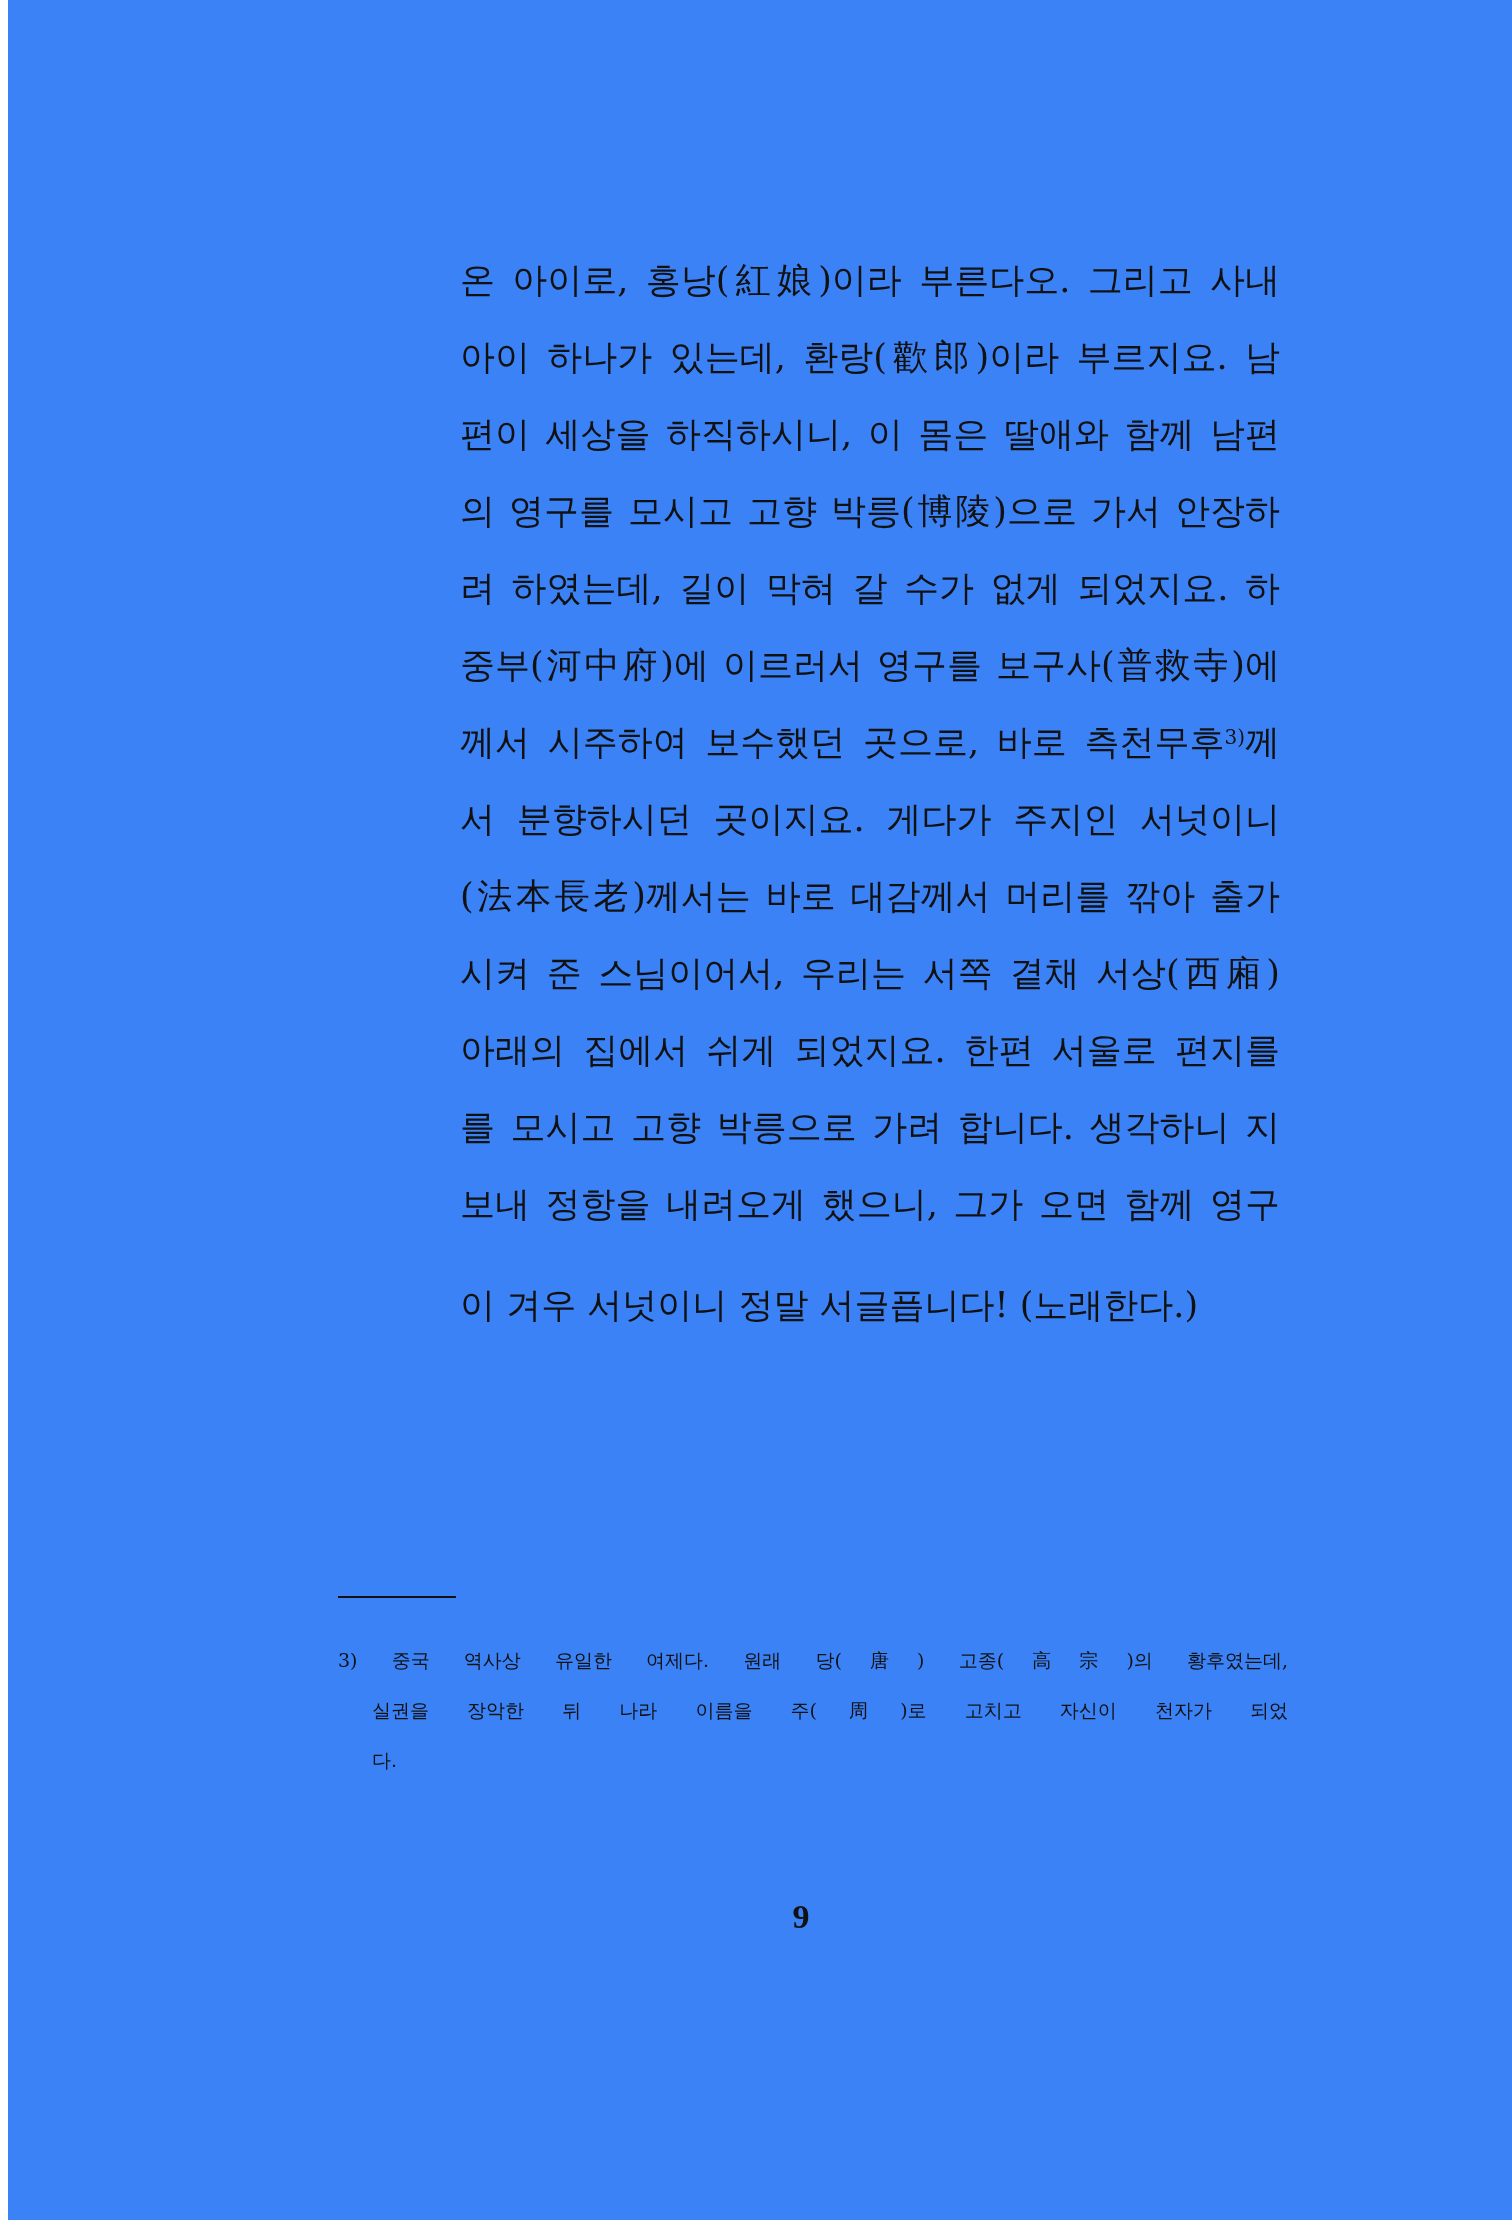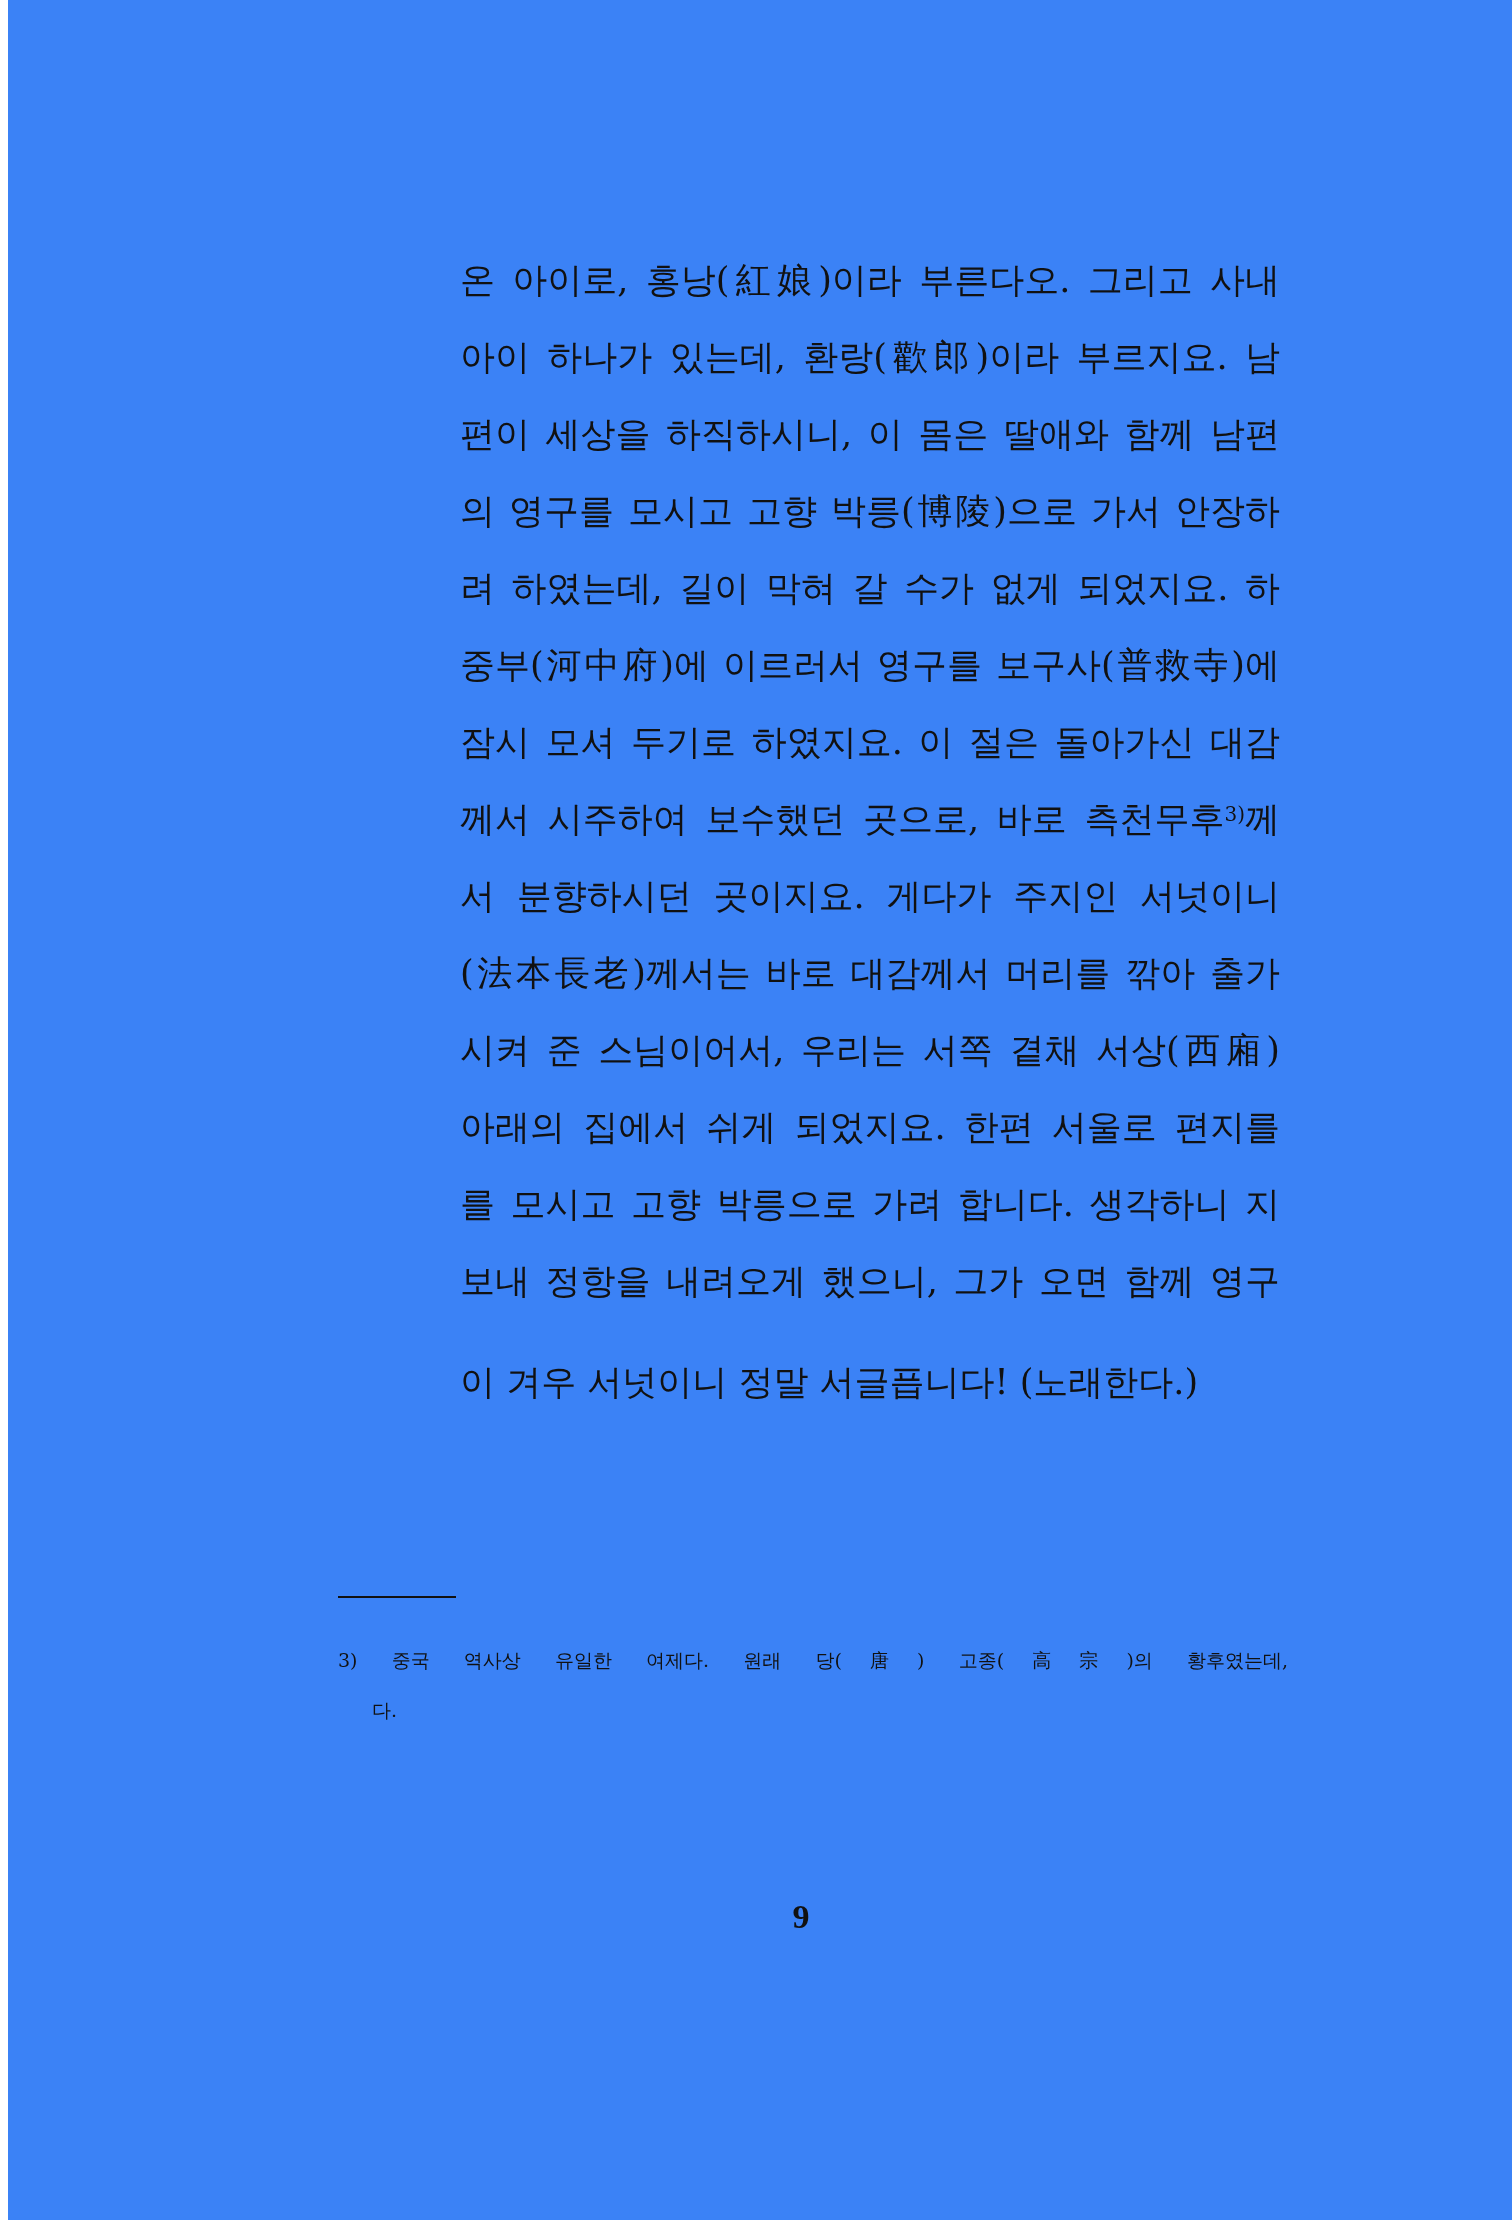--- a/index.html
+++ b/index.html
@@ -94,33 +94,33 @@
 
 <div class="page">
 
   <div class="body-text">
     <span class="line">온 아이로, 홍낭(紅娘)이라 부른다오. 그리고 사내</span>
     <span class="line">아이 하나가 있는데, 환랑(歡郎)이라 부르지요. 남</span>
     <span class="line">편이 세상을 하직하시니, 이 몸은 딸애와 함께 남편</span>
     <span class="line">의 영구를 모시고 고향 박릉(博陵)으로 가서 안장하</span>
     <span class="line">려 하였는데, 길이 막혀 갈 수가 없게 되었지요. 하</span>
     <span class="line">중부(河中府)에 이르러서 영구를 보구사(普救寺)에</span>
-    <span class="line">잠시 모셔 두기로 하였지요. 이 절은 돌아가신 대감</span>
     <span class="line"><span>께서 시주하여 보수했던 곳으로, 바로 측천무후</span><sup class="fnref">3)</sup><span>께</span></span>
     <span class="line">서 분향하시던 곳이지요. 게다가 주지인 서넛이니</span>
     <span class="line">(法本長老)께서는 바로 대감께서 머리를 깎아 출가</span>
     <span class="line">시켜 준 스님이어서, 우리는 서쪽 곁채 서상(西廂)</span>
     <span class="line">아래의 집에서 쉬게 되었지요. 한편 서울로 편지를</span>
     <span class="line">를 모시고 고향 박릉으로 가려 합니다. 생각하니 지</span>
     <span class="line">보내 정항을 내려오게 했으니, 그가 오면 함께 영구</span>
     <span class="line last">이 겨우 서넛이니 정말 서글픕니다! (노래한다.)</span>
   </div>
 
   <div class="footnote-rule"></div>
 
   <div class="footnotes">
     <span class="fn-line"><span>3)</span> <span>중국 역사상 유일한 여제다. 원래 당(唐) 고종(高宗)의 황후였는데,</span></span>
+    <span class="fn-line indent">실권을 장악한 뒤 나라 이름을 주(周)로 고치고 자신이 천자가 되었</span>
     <span class="fn-line indent last">다.</span>
   </div>
 
   <div class="page-number">9</div>
 
 </div>
 
 </body></html>

